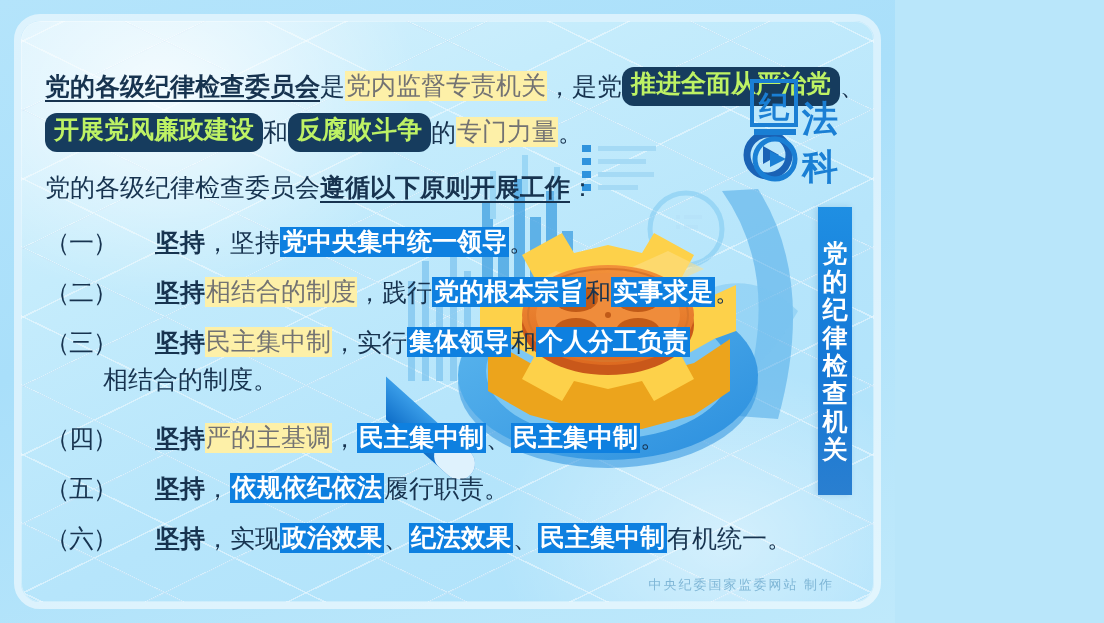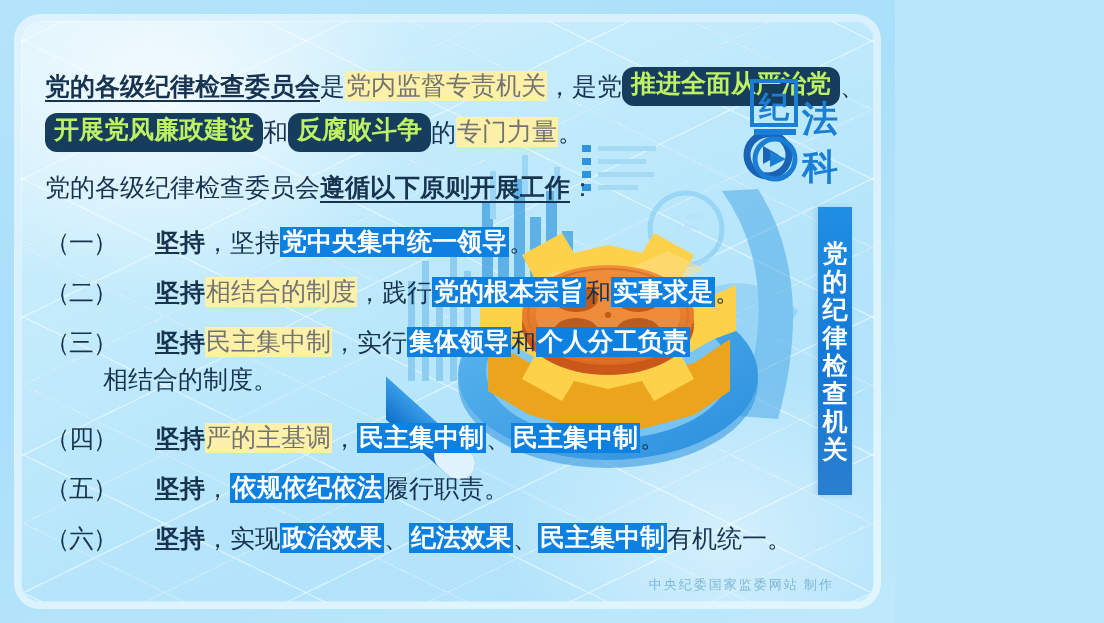--- a/index.html
+++ b/index.html
@@ -159,21 +159,21 @@
   }
 
   
   .footer {
     position: absolute;
     right: 40px;
     bottom: 8px;
     font-size: 13px;
     color: #7fb6d6;
     letter-spacing: 2px;
-    font-family: Liberation Serif, serif;
+    font-family: Liberation Sans, sans-serif;
     z-index: 25;
   }
 
   
   .illus { position: absolute; right: 48px; top: 110px; width: 440px; height: 400px; z-index: 8; }
 </style>
 </head>
 <body>
 
 <div id="poster">

